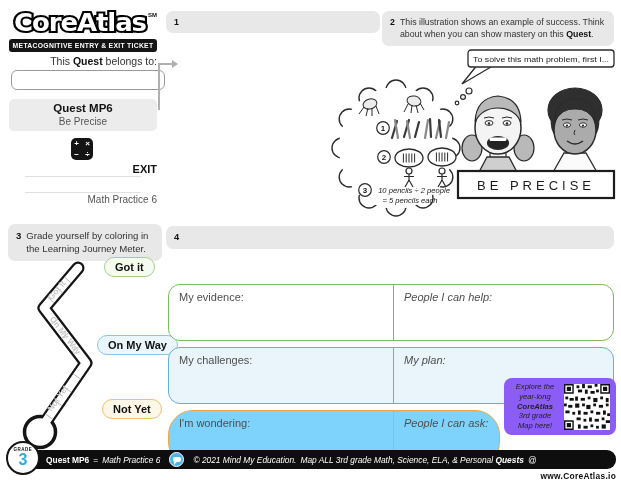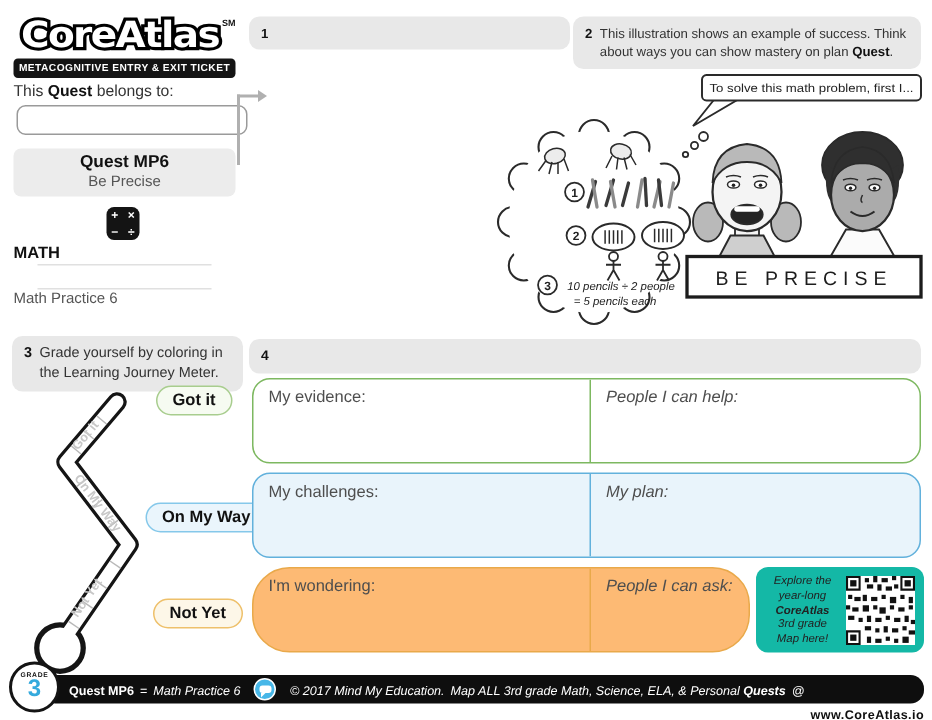--- a/index.html
+++ b/index.html
@@ -1,19 +1,19 @@
 <!DOCTYPE html>
 <html><head>
 <meta charset="utf-8">
 <style>
   html,body{margin:0;padding:0;background:#fff;}
   .page{position:relative;width:621px;height:480px;background:#fff;overflow:hidden;
         font-family:"Liberation Sans",sans-serif;color:#2e2e2e;}
   .abs{position:absolute;}
-  .center{text-align:left;}
+  .center{text-align:right;}
 
   
   .banner{left:9px;top:39px;width:148px;height:13px;background:#141414;color:#fff;
           border-radius:3px;display:flex;align-items:center;justify-content:center;
           font-size:6.8px;font-weight:bold;letter-spacing:.3px;white-space:nowrap;}
   .belongs{left:9px;top:55px;width:148px;font-size:10.5px;color:#333;}
   .belongs b{color:#111;}
   .owner-input{left:11px;top:70px;width:140px;height:18px;border:1.6px solid #9a9a9a;
           border-radius:6px;background:#fff;outline:none;font-size:11px;padding:0 6px;}
   .quest-card{left:9px;top:99px;width:148px;height:32px;background:#ececec;border-radius:5px;
@@ -51,33 +51,33 @@
 
   
   .pill{position:absolute;border-radius:12px;font-weight:bold;font-size:11px;
           padding:3px 10px;color:#111;white-space:nowrap;}
   .pill-got{left:104px;top:257px;border:1.6px solid #a8cd8e;background:#f6fbf1;}
   .pill-way{left:97px;top:335px;border:1.6px solid #85c8ea;background:#eaf5fc;}
   .pill-not{left:102px;top:399px;border:1.6px solid #eec06a;background:#fdf7e8;}
 
   
   .prow{position:absolute;left:168px;width:446px;height:57px;border-radius:12px;
-          border:1.6px solid;display:flex;box-sizing:border-box;overflow:hidden;}
+          border:1.6px solid;display:flex;box-sizing:border-box;overflow:hidden;margin-top:32px;}
   .row-green{top:252px;border-color:#7db860;background:#fff;}
   .row-blue{top:315px;border-color:#62b1dc;background:#e9f4fb;}
-  .row-orange{top:378px;border-color:#e9a94a;background:#fdba74;width:332px;border-radius:25px;}
+  .row-orange{top:378px;border-color:#e9a94a;background:#7dd3fc;width:332px;border-radius:25px;}
   .pcell{padding:6px 10px;box-sizing:border-box;font-size:11px;color:#4e4e4e;}
   .pcell-l{flex:0 0 224px;}
   .pcell-r{flex:1;font-style:italic;}
   .row-green .pcell-r{border-left:1.3px solid #7db860;}
   .row-blue .pcell-r{border-left:1.3px solid #62b1dc;}
   .row-orange .pcell-r{border-left:1.3px solid #e9a94a;}
 
   
-  .qr-panel{left:504px;top:378px;width:112px;height:57px;background:#14b8a6;border-radius:8px;
+  .qr-panel{left:504px;top:378px;width:112px;height:57px;background:#8b5cf6;border-radius:8px;
           display:flex;align-items:center;gap:4px;padding:5px 6px;box-sizing:border-box;}
   .qr-note{width:52px;text-align:center;font-style:italic;font-size:7.6px;line-height:1.3;color:#222;}
   .logo-mini{font-weight:900;}
   .qr-svg{width:46px;height:46px;flex:none;}
 
   
   .footer-bar{left:28px;top:450px;width:588px;height:19px;background:#0e0e0e;border-radius:9px;
           display:flex;align-items:center;color:#fff;font-size:8.4px;box-sizing:border-box;
           padding:0 8px 0 18px;gap:4px;white-space:nowrap;}
   .footer-bar i{font-style:italic;}
@@ -115,35 +115,35 @@
     <div class="quest-id">Quest MP6</div>
     <div class="quest-name">Be Precise</div>
   </div>
 
   <div class="abs math-icon">
     <span>+</span>
     <span>×</span>
     <span>−</span>
     <span>÷</span>
   </div>
-  <div class="abs subj-title center">MATH</div>
+  <div class="abs subj-title center">EXIT</div>
   <div class="abs hline" style="left:25px;top:176px;width:116px"></div>
   <div class="abs hline" style="left:25px;top:192px;width:116px"></div>
   <div class="abs subj-practice center">Math Practice 6</div>
 
   <div class="abs spill s1">
     <span class="num">1</span>
   </div>
   <div class="abs conn-v"></div>
   <div class="abs conn-h"></div>
   <div class="abs conn-arrow"></div>
 
   <div class="abs spill s2">
     <span class="num">2</span>
-    <span><span>This illustration shows an example of success. Think about ways you can show mastery on plan </span><b>Quest</b><span>.</span></span>
+    <span><span>This illustration shows an example of success. Think about when you can show mastery on this </span><b>Quest</b><span>.</span></span>
   </div>
 
   <svg class="abs illus" viewBox="0 0 290 170">
 
     <g fill="#fff" stroke="#2a2a2a" stroke-width="1.4">
       <circle cx="120" cy="100" r="10"></circle>
         <circle cx="112.8" cy="71" r="10"></circle>
         <circle cx="93" cy="50" r="10"></circle>
       <circle cx="66" cy="42" r="10"></circle>
         <circle cx="39" cy="50" r="10"></circle>
@@ -389,19 +389,19 @@
   <div class="badge">
     <div class="badge-top">GRADE</div>
     <div class="badge-num">3</div>
   </div>
 
   <div class="abs footer-bar">
     <b>Quest MP6</b>
     <span>=</span>
     <i>Math Practice 6</i>
     <span class="talk-icon"></span>
-    <i>© 2017 Mind My Education.</i>
+    <i>© 2021 Mind My Education.</i>
     <i><span>Map ALL 3rd grade Math, Science, ELA, &amp; Personal </span><b>Quests</b></i>
     <i>@</i>
     <span class="site-logo">www.CoreAtlas.io</span>
   </div>
 
 </div>
 
 </body></html>

